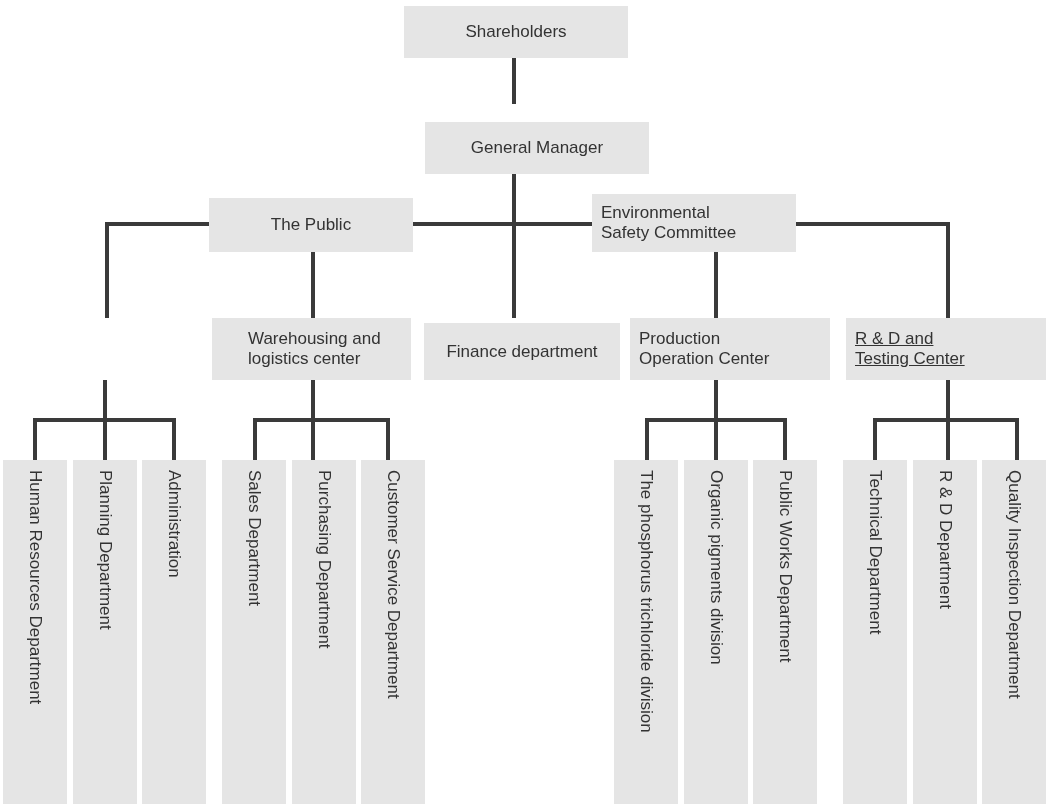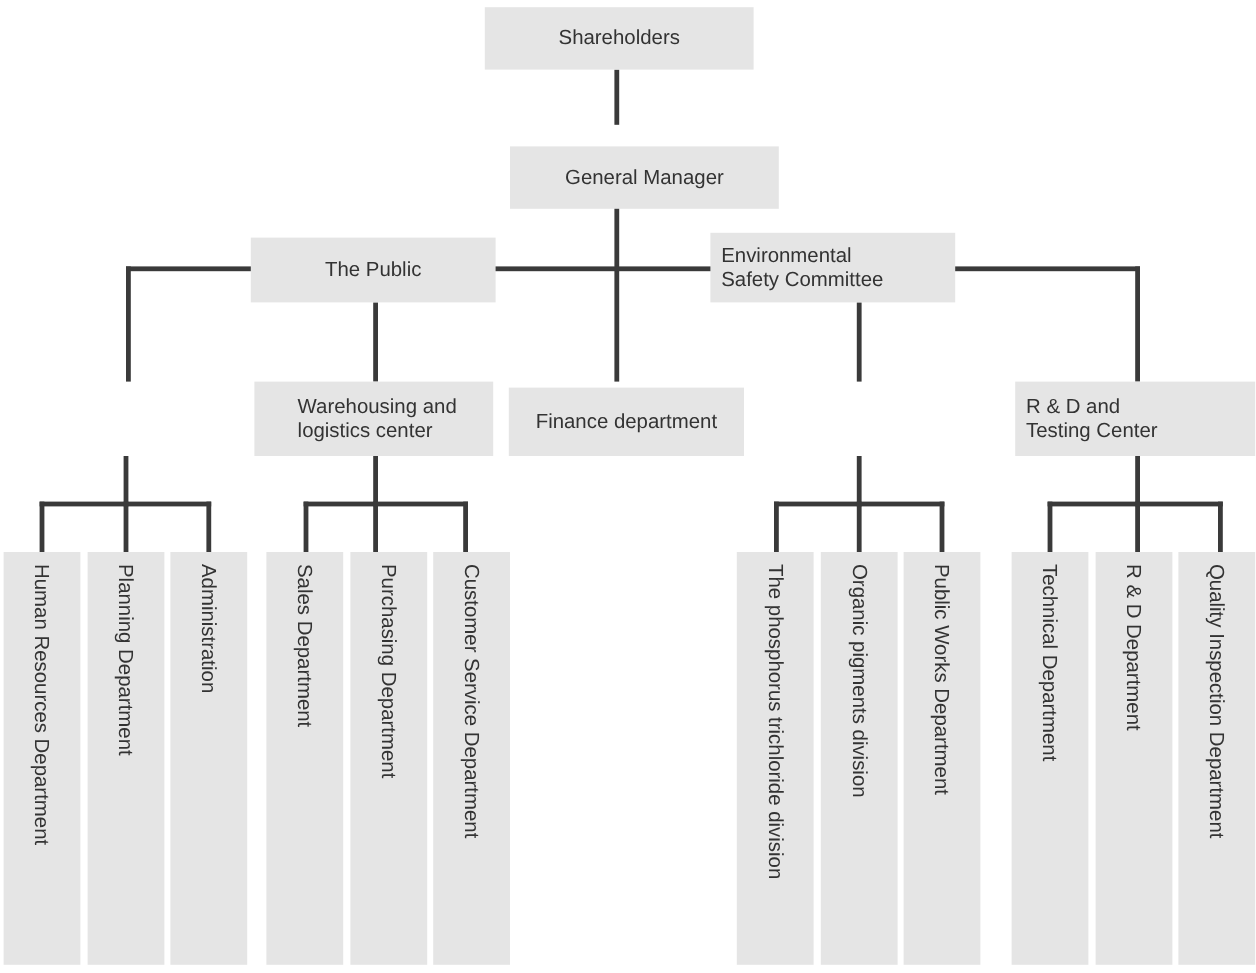--- a/index.html
+++ b/index.html
@@ -128,22 +128,26 @@
 
   <div class="node h left" style="left:212px; top:318px; width:199px; height:62px;padding-left:36px;">
     <span class="node-label">Warehousing and
 logistics center</span>
   </div>
 
   <div class="node h center" style="left:424px; top:323px; width:196px; height:57px;">
     <span class="node-label">Finance department</span>
   </div>
 
+  <div class="node h left" style="left:630px; top:318px; width:200px; height:62px;">
+    <span class="node-label">Production
+Operation Center</span>
+  </div>
 
-  <div class="node h left" style="left:846px; top:318px; width:200px; height:62px;">
+  <div class="node h left" style="left:846px; top:318px; width:200px; height:62px;text-decoration:underline;">
     <span class="node-label">R &amp; D and
 Testing Center</span>
   </div>
 
   <div class="node v" style="left:3px; top:460px; width:64px; height:344px;">
     <span class="node-label">Human Resources Department</span>
   </div>
   <div class="node v" style="left:73px; top:460px; width:64px; height:344px;">
     <span class="node-label">Planning Department</span>
   </div>

